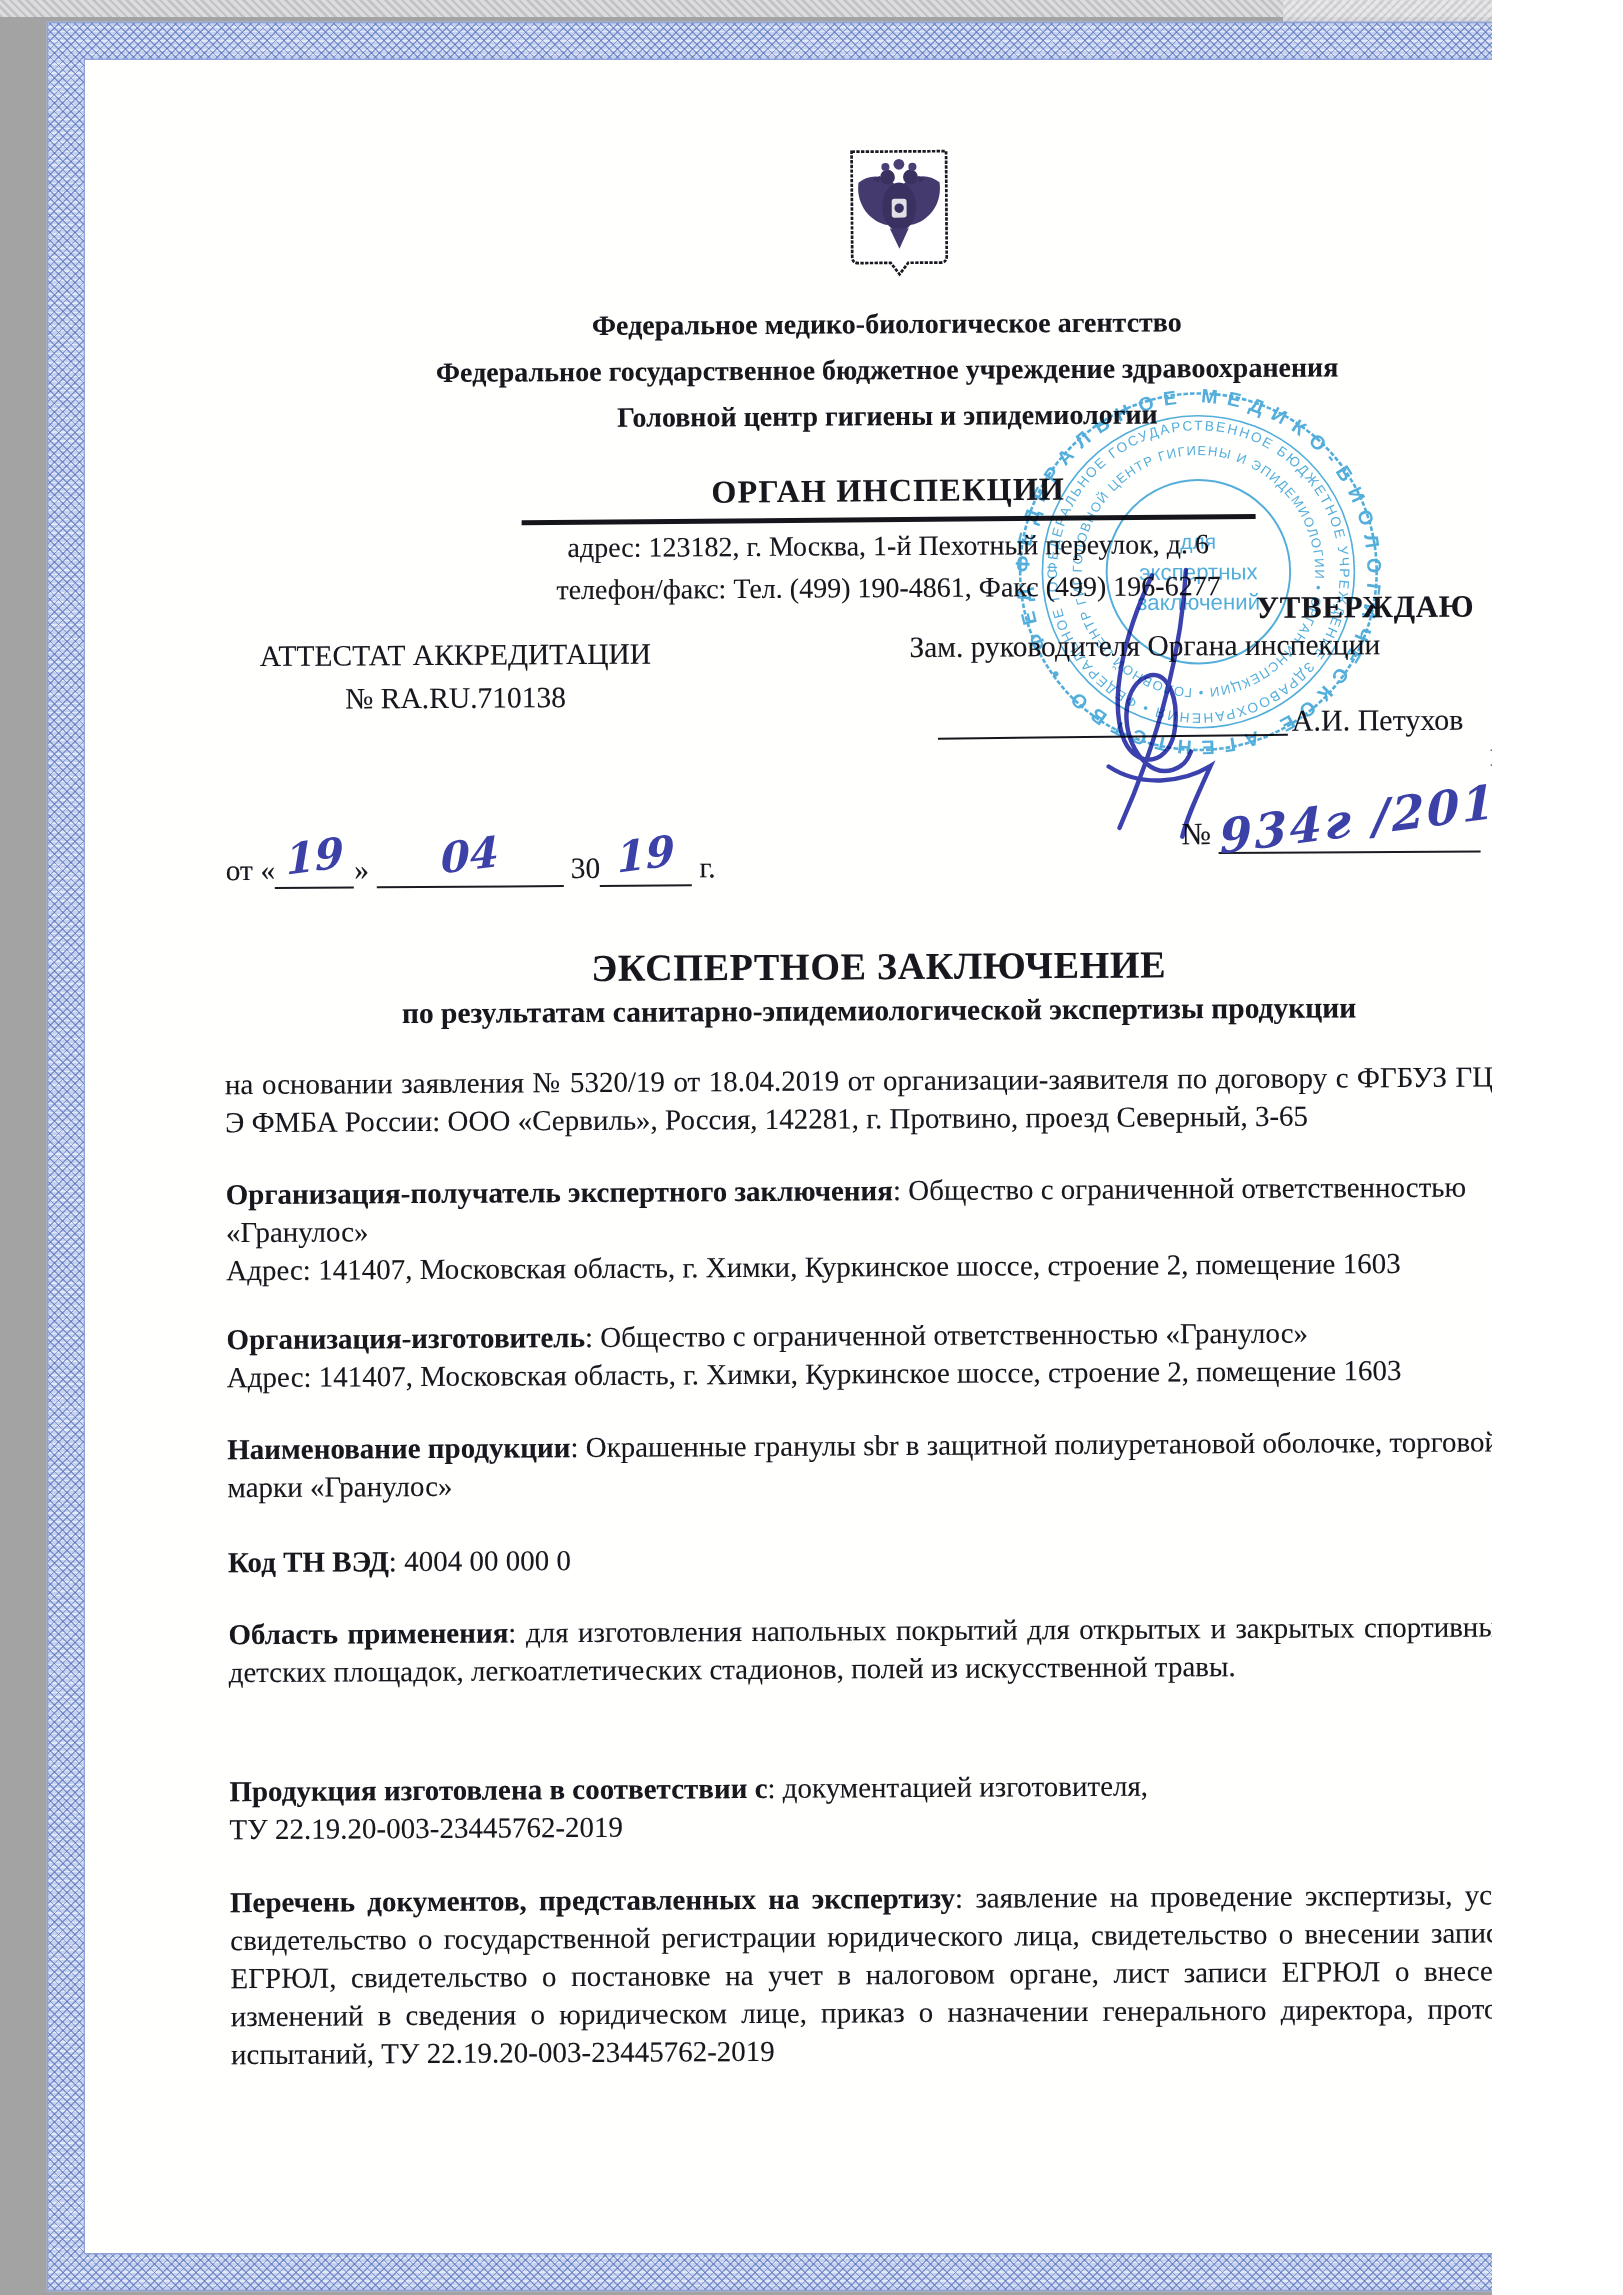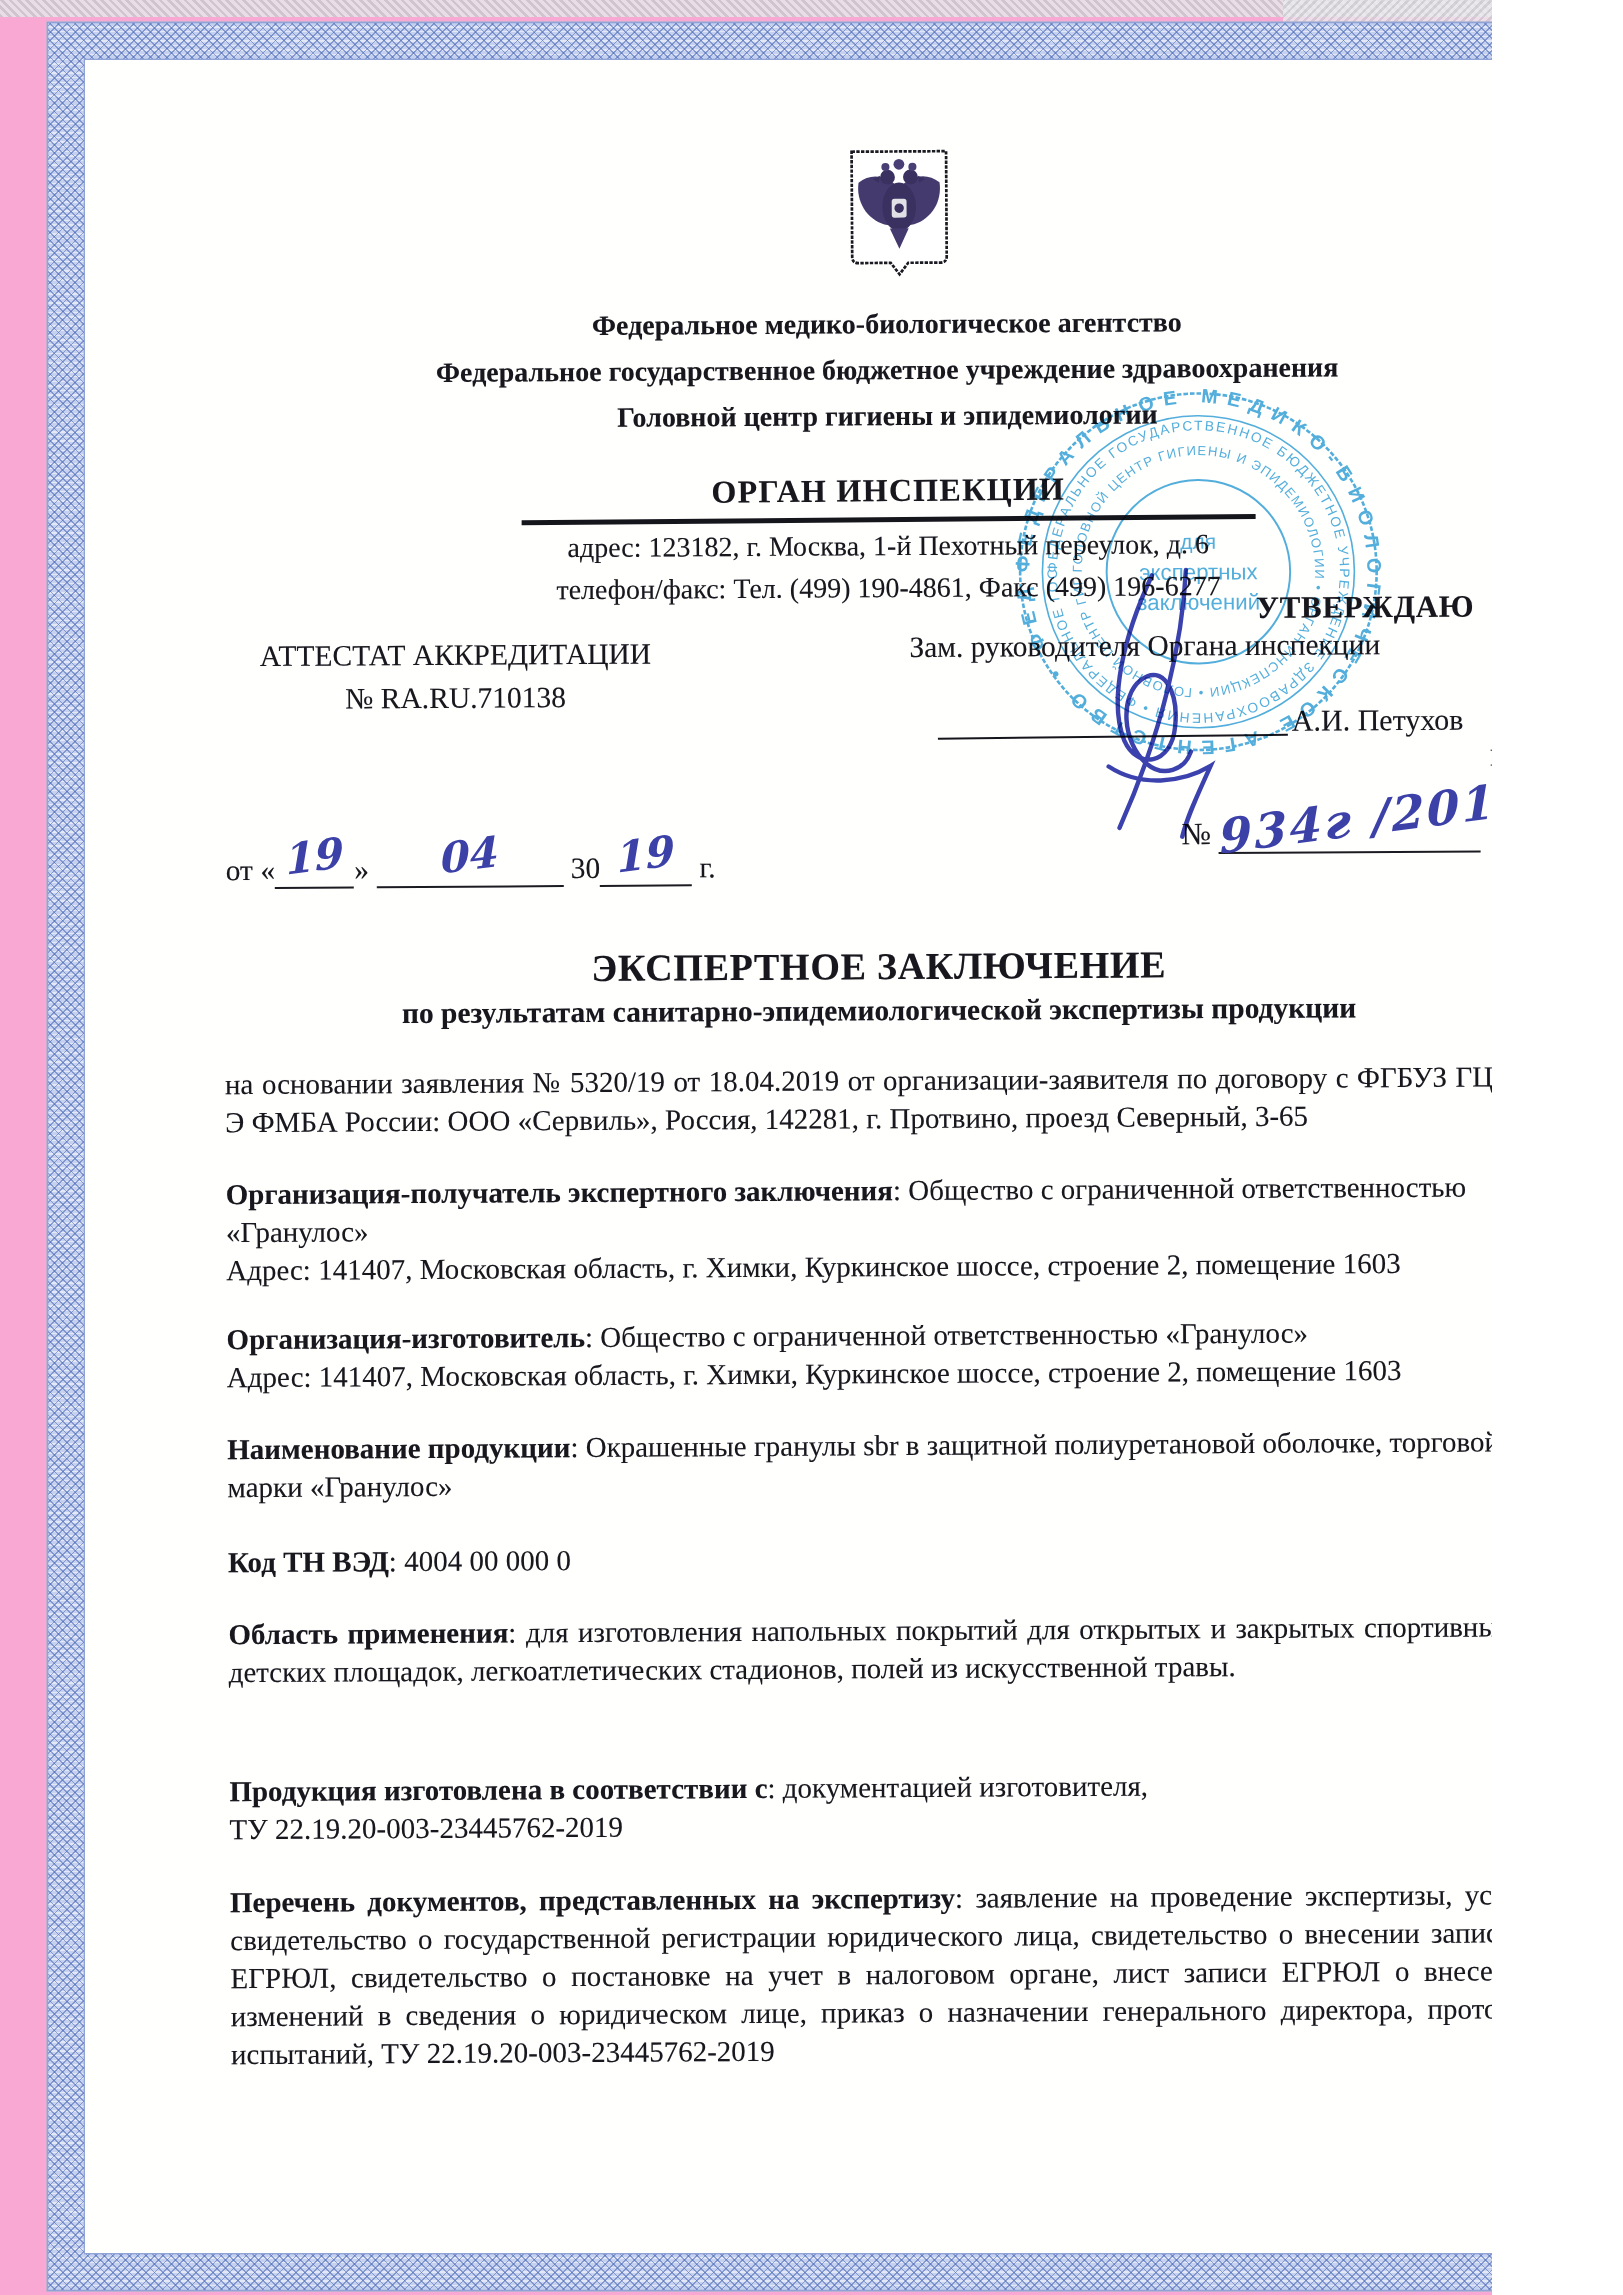--- a/index.html
+++ b/index.html
@@ -1,18 +1,18 @@
 <!DOCTYPE html>
 <html style="font-size:10.5px"><head>
 <meta charset="utf-8">
 <style>
   html,body { margin:0; padding:0; background:#ffffff; }
   .page {
     position:relative; width:1492px; height:2295px;
-    background:#f9a8d4; overflow:hidden;
+    background:#a3a3a3; overflow:hidden;
     font-family:"Liberation Serif", serif;
     color:#17171d;
   }
   
   .scan-strip-top {
     position:absolute; left:0; top:0; width:100%; height:17px;
     background:repeating-linear-gradient(45deg,#c9c9cd 0 2.6px,#e6e6e9 2.6px 5.9px);
     opacity:.85;
   }
   .scan-patch-tr {

